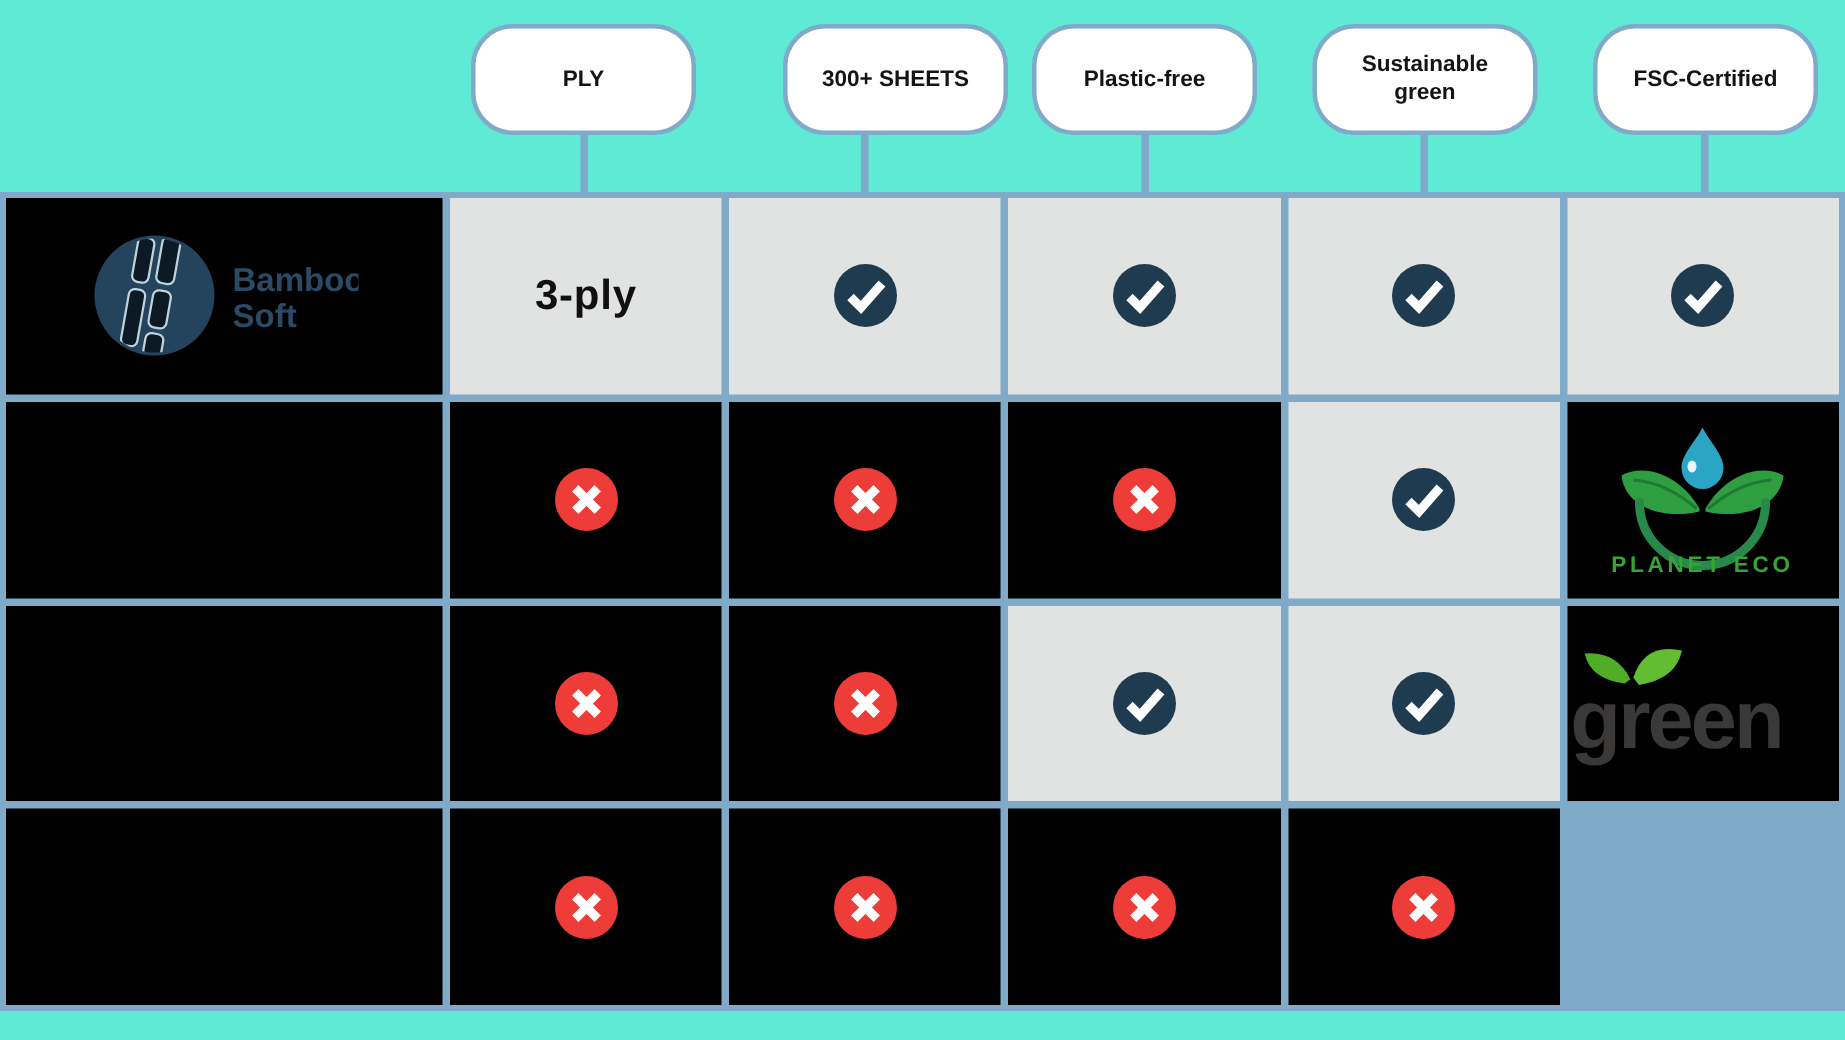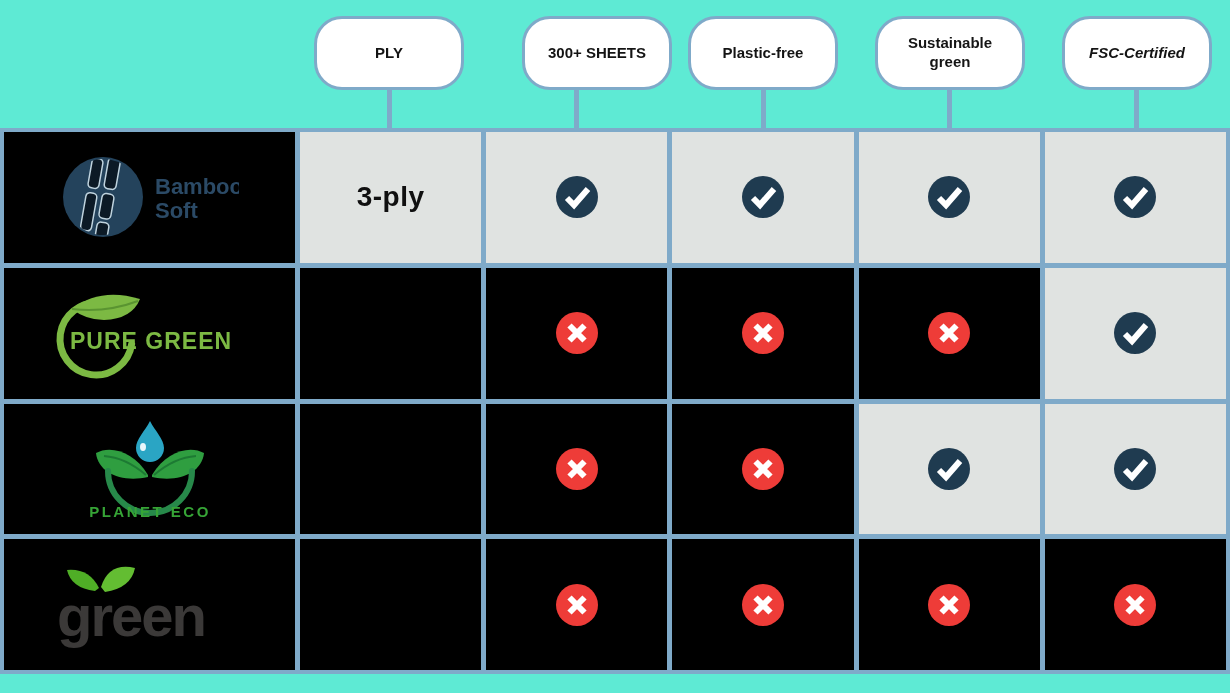--- a/index.html
+++ b/index.html
@@ -15,21 +15,21 @@
     position:absolute;top:16px;height:74px;width:150px;box-sizing:border-box;
     background:#fff;border:3px solid #7faac9;border-radius:28px;
     display:flex;align-items:center;justify-content:center;text-align:center;
     font-weight:700;font-size:15px;line-height:1.25;color:#141414;
     padding:0 12px;z-index:3;
   }
   .pill.p0{left:314px;}
   .pill.p1{left:522px;}
   .pill.p2{left:688px;text-align:center;}
   .pill.p3{left:875px;}
-  .pill.p4{left:1062px;font-style:italic;}
+  .pill.p4{left:1062px;}
 
   .connector{
     position:absolute;top:88px;height:44px;width:5px;background:#7faac9;z-index:2;
   }
   .connector.c0{left:387px;}
   .connector.c1{left:574px;}
   .connector.c2{left:761px;}
   .connector.c3{left:947px;}
   .connector.c4{left:1134px;}
 
@@ -119,28 +119,20 @@
           <path d="M11 22l7 7 14-16" stroke="#ffffff" stroke-width="6" fill="none"></path>
         </svg>
       </div>
     <div class="cell hl">
         <svg width="42" height="42" viewBox="0 0 42 42">
           <circle cx="21" cy="21" r="21" fill="#1f3b50"></circle>
           <path d="M11 22l7 7 14-16" stroke="#ffffff" stroke-width="6" fill="none"></path>
         </svg>
       </div>
 
-    <div class="cell">
-      <svg width="215" height="100" viewBox="0 0 215 100">
-        <circle cx="54" cy="56" r="36" fill="none" stroke="#7cb943" stroke-width="7" stroke-linecap="round" stroke-dasharray="168 60" transform="rotate(8 54 56)"></circle>
-        <path d="M30 26 Q58 4 98 16 Q90 36 62 37 Q44 37 30 26 Z" fill="#7cb943"></path>
-        <path d="M30 26 Q64 30 96 18" stroke="#5a9431" stroke-width="2" fill="none"></path>
-        <text x="28" y="66" font-size="23" font-weight="bold" letter-spacing="1" fill="#7cb943">PURE GREEN</text>
-      </svg>
-    </div>
     <div class="cell"></div>
     <div class="cell">
         <svg width="42" height="42" viewBox="0 0 42 42">
           <circle cx="21" cy="21" r="21" fill="#ee3c38"></circle>
           <path d="M13.5 13.5l15 15M28.5 13.5l-15 15" stroke="#ffffff" stroke-width="6"></path>
         </svg>
       </div>
     <div class="cell">
         <svg width="42" height="42" viewBox="0 0 42 42">
           <circle cx="21" cy="21" r="21" fill="#ee3c38"></circle>

